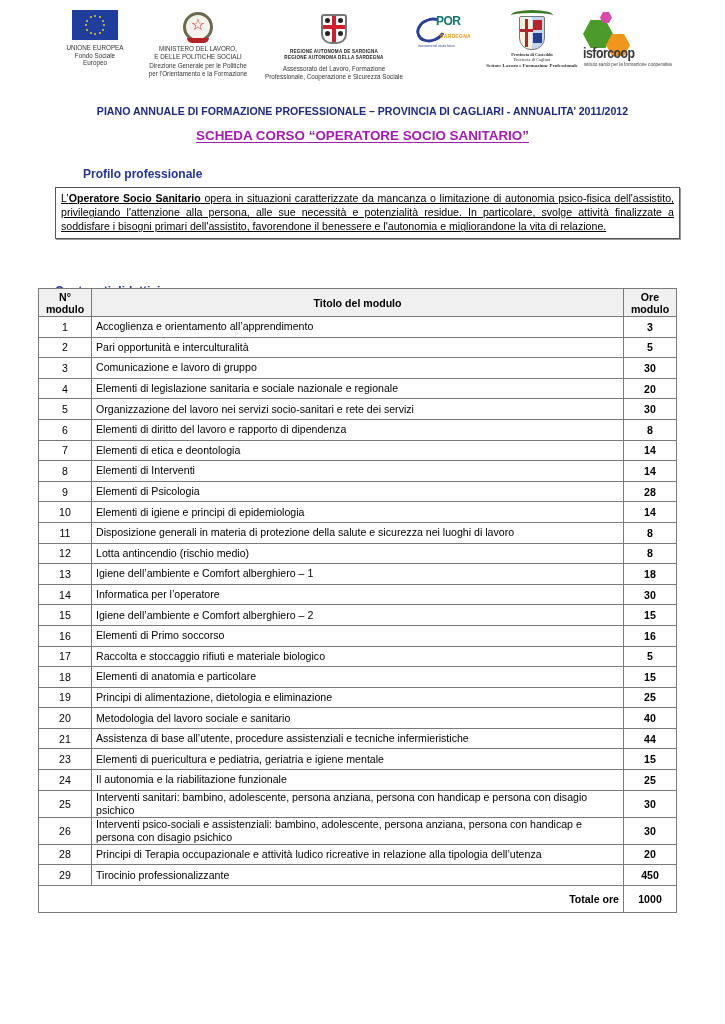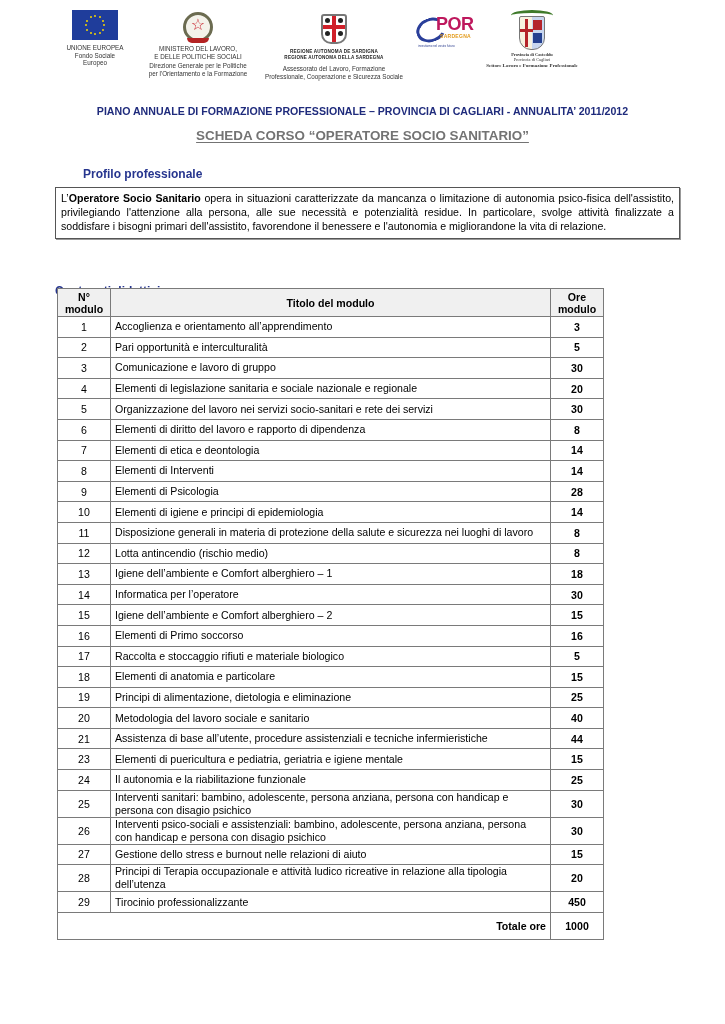--- a/index.html
+++ b/index.html
@@ -24,21 +24,21 @@
   .emblem .rib { position:absolute; left:4px; right:4px; bottom:-1px; height:5px; background:#b42323; border-radius:0 0 6px 6px; }
 
   #logo-ras { left: 260px; top: 14px; width: 148px; }
   .shield { width: 22px; height: 26px; margin: 0 auto 5px auto; position: relative; border:2px solid #777; border-radius: 3px 3px 10px 10px; background:#fff; }
   .shield .v { position:absolute; left:9px; top:0; width:4px; height:100%; background:#d0202a; }
   .shield .h { position:absolute; top:9px; left:0; width:100%; height:4px; background:#d0202a; }
   .shield .m { position:absolute; width:5px; height:5px; background:#222; border-radius:50%; }
 
   #logo-por { left: 414px; top: 12px; width: 60px; height: 40px; }
   .por-swoosh { position:absolute; left:2px; top:6px; width:24px; height:18px; border-radius:50%; border:3px solid #2a3f9a; border-right-color:transparent; transform:rotate(-20deg); }
-  .por-text { position:absolute; left:22px; top:2px; font-weight:bold; font-size:18px; color:#be185d; letter-spacing:-0.5px; }
+  .por-text { position:absolute; left:22px; top:2px; font-weight:bold; font-size:12px; color:#0f766e; letter-spacing:-0.5px; }
   .por-sub { position:absolute; left:26px; top:21px; font-size:5px; font-weight:bold; color:#e39b1b; letter-spacing:0.3px; }
   .por-tiny { position:absolute; left:4px; top:32px; font-size:3px; color:#2d3f8f; white-space:nowrap; }
 
   #logo-prov { left: 484px; top: 10px; width: 96px; }
   .crest { width: 42px; height: 40px; margin: 0 auto 2px auto; position:relative; }
   .crest .wreath { position:absolute; left:0; right:0; top:0; height:8px; border-top:3px solid #3f7a2a; border-radius:50% 50% 0 0; }
   .crest .body { position:absolute; left:8px; right:8px; top:6px; bottom:0; border:1px solid #777; border-radius:2px 2px 12px 12px; background:
       linear-gradient(90deg, #f7f2e0 50%, #c7d6ef 50%); overflow:hidden; }
   .crest .body .c1 { position:absolute; left:5px; top:2px; width:3px; height:28px; background:#b4242a; }
   .crest .body .c2 { position:absolute; left:0; top:12px; width:13px; height:3px; background:#b4242a; }
@@ -47,32 +47,32 @@
 
   #logo-isf { left: 578px; top: 10px; width: 110px; height: 60px; }
   .hex { position:absolute; clip-path: polygon(25% 0,75% 0,100% 50%,75% 100%,25% 100%,0 50%); }
   .isf-text { position:absolute; left:5px; top:34px; font-size:15px; color:#3a3a3a; letter-spacing:-0.6px; font-weight: bold; transform: scaleX(0.82); transform-origin:left; }
   .isf-sub { position:absolute; left:6px; top:52px; font-size:4.6px; color:#444; white-space:nowrap; }
 
   
   .plan-title { position:absolute; top:105px; left:0; width:725px; text-align:center;
                 font-size:10.6px; font-weight:bold; color:#1f2b7c; }
   .course-title { position:absolute; top:128px; left:0; width:725px; text-align:center;
-                  font-size:13.4px; font-weight:bold; color:#737373; text-decoration: underline; text-underline-offset: 2px; }
+                  font-size:13.4px; font-weight:bold; color:#a21caf; text-decoration: underline; text-underline-offset: 2px; }
 
   .section-h { position:absolute; left:55px; font-size:12px; font-weight:bold; color:#26358e; }
   #h-profilo { top: 167px; padding-left: 28px; }
   #h-contenuti { top: 284px; }
 
   .profile-box { position:absolute; top:187px; left:55px; width:613px; padding:3px 5px 4px 5px;
                  border:1px solid #555; box-shadow: 1px 1px 0 #999;
-                 font-size:10.6px; line-height:14.2px; text-align: justify; }
+                 font-size:10.6px; line-height:14.2px; text-align: justify; text-decoration: underline; }
 
   
-  table.modules { position:absolute; top:288px; left:57px; width:547px; border-collapse:collapse;
+  table.modules { position:absolute; top:288px; left:38px; width:639px; border-collapse:collapse;
                   font-size:10.6px;border-radius:24px; }
   table.modules td, table.modules th { border:1px solid #7a7a7a; padding:0 4px; }
   table.modules thead th { background:#f0f0f0; font-weight:bold; height:27px; line-height:12px; text-align:center; }
   table.modules tbody td { height:19.6px; }
   td.num { text-align:center; width:44px; }
   td.title { text-align:left; line-height:13px; padding-top:1px; padding-bottom:1px; }
   td.hours { text-align:center; width:44px; font-weight:bold; }
   tr.tall td { height:28px; }
   tr.total td.total-label { text-align:right; font-weight:bold; }
 </style>
@@ -143,20 +143,29 @@
           <div class="c2"></div>
           <div class="c3"></div>
           <div class="c4"></div>
         </div>
     </div>
     <div class="cap serif" style="font-size:4.4px;line-height:5px">Provincia di Casteddu</div>
     <div class="cap serif" style="font-size:4.4px;line-height:5px;font-weight:normal">Provincia di Cagliari</div>
     <div class="cap serif" style="font-size:5px">Settore Lavoro e Formazione Professionale</div>
   </div>
 
+  <div class="logo" id="logo-isf">
+    <div>
+      <div class="hex" style="left:5px;top:10px;width:30px;height:28px;background:#4c9a2a"></div>
+      <div class="hex" style="left:28px;top:24px;width:24px;height:22px;background:#f0961b"></div>
+      <div class="hex" style="left:22px;top:2px;width:12px;height:11px;background:#d84aa8"></div>
+    </div>
+    <div class="isf-text">isforcoop</div>
+    <div class="isf-sub">istituto sardo per la formazione cooperativa</div>
+  </div>
 </div>
 
 <div class="plan-title">PIANO ANNUALE DI FORMAZIONE PROFESSIONALE – PROVINCIA DI CAGLIARI - ANNUALITA’  2011/2012</div>
 <div class="course-title">SCHEDA CORSO “OPERATORE SOCIO SANITARIO”</div>
 
 <div class="section-h" id="h-profilo">Profilo professionale</div>
 <div class="profile-box"><span>L’</span><b>Operatore Socio Sanitario</b><span> opera in situazioni caratterizzate da mancanza o limitazione di autonomia psico-fisica dell'assistito, privilegiando l'attenzione alla persona, alle sue necessità e potenzialità residue. In particolare, svolge attività finalizzate a soddisfare i bisogni primari dell'assistito, favorendone il benessere e l'autonomia e migliorandone la vita di relazione.</span></div>
 
 <div class="section-h" id="h-contenuti">Contenuti didattici</div>
 
@@ -287,25 +296,20 @@
       <tr class="tall">
         <td class="num">25</td>
         <td class="title">Interventi sanitari: bambino, adolescente, persona anziana, persona con handicap e persona con disagio psichico</td>
         <td class="hours">30</td>
       </tr>
       <tr class="tall">
         <td class="num">26</td>
         <td class="title">Interventi psico-sociali e assistenziali: bambino, adolescente, persona anziana, persona con handicap e persona con disagio psichico</td>
         <td class="hours">30</td>
       </tr>
-      <tr>
-        <td class="num">27</td>
-        <td class="title">Gestione dello stress e burnout nelle relazioni di aiuto</td>
-        <td class="hours">15</td>
-      </tr>
       <tr class="tall">
         <td class="num">28</td>
         <td class="title">Principi di Terapia occupazionale e attività ludico ricreative in relazione alla tipologia dell’utenza</td>
         <td class="hours">20</td>
       </tr>
       <tr>
         <td class="num">29</td>
         <td class="title">Tirocinio professionalizzante</td>
         <td class="hours">450</td>
       </tr>

